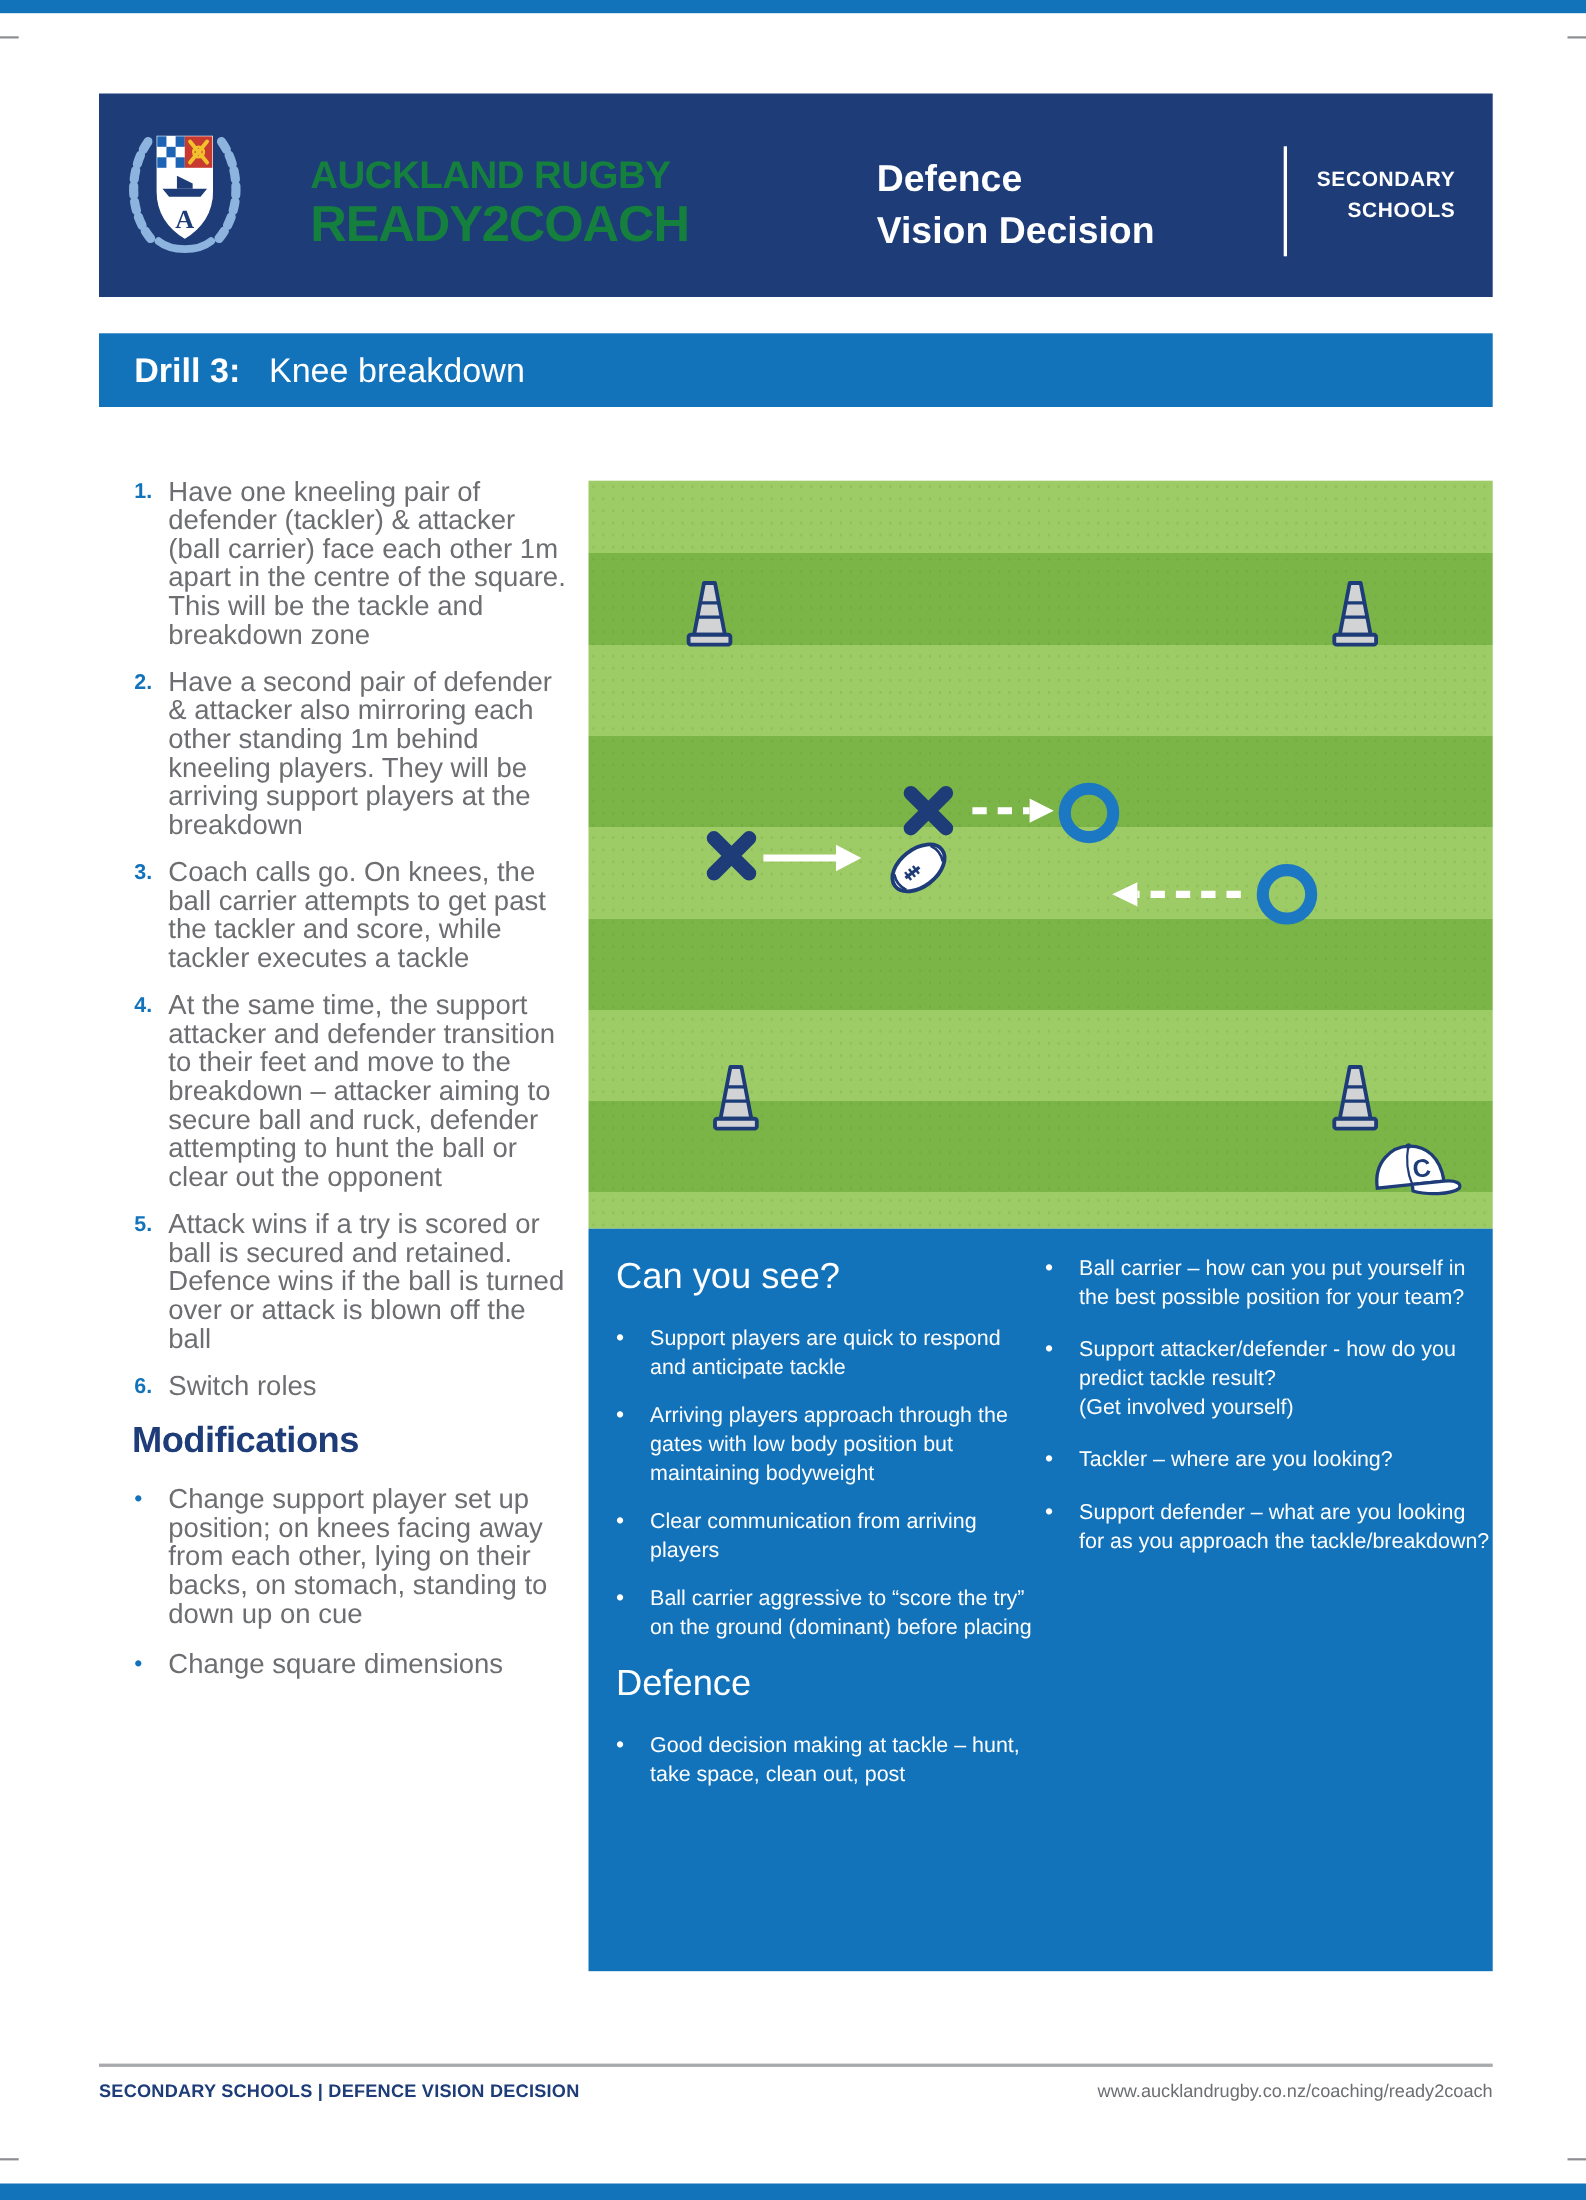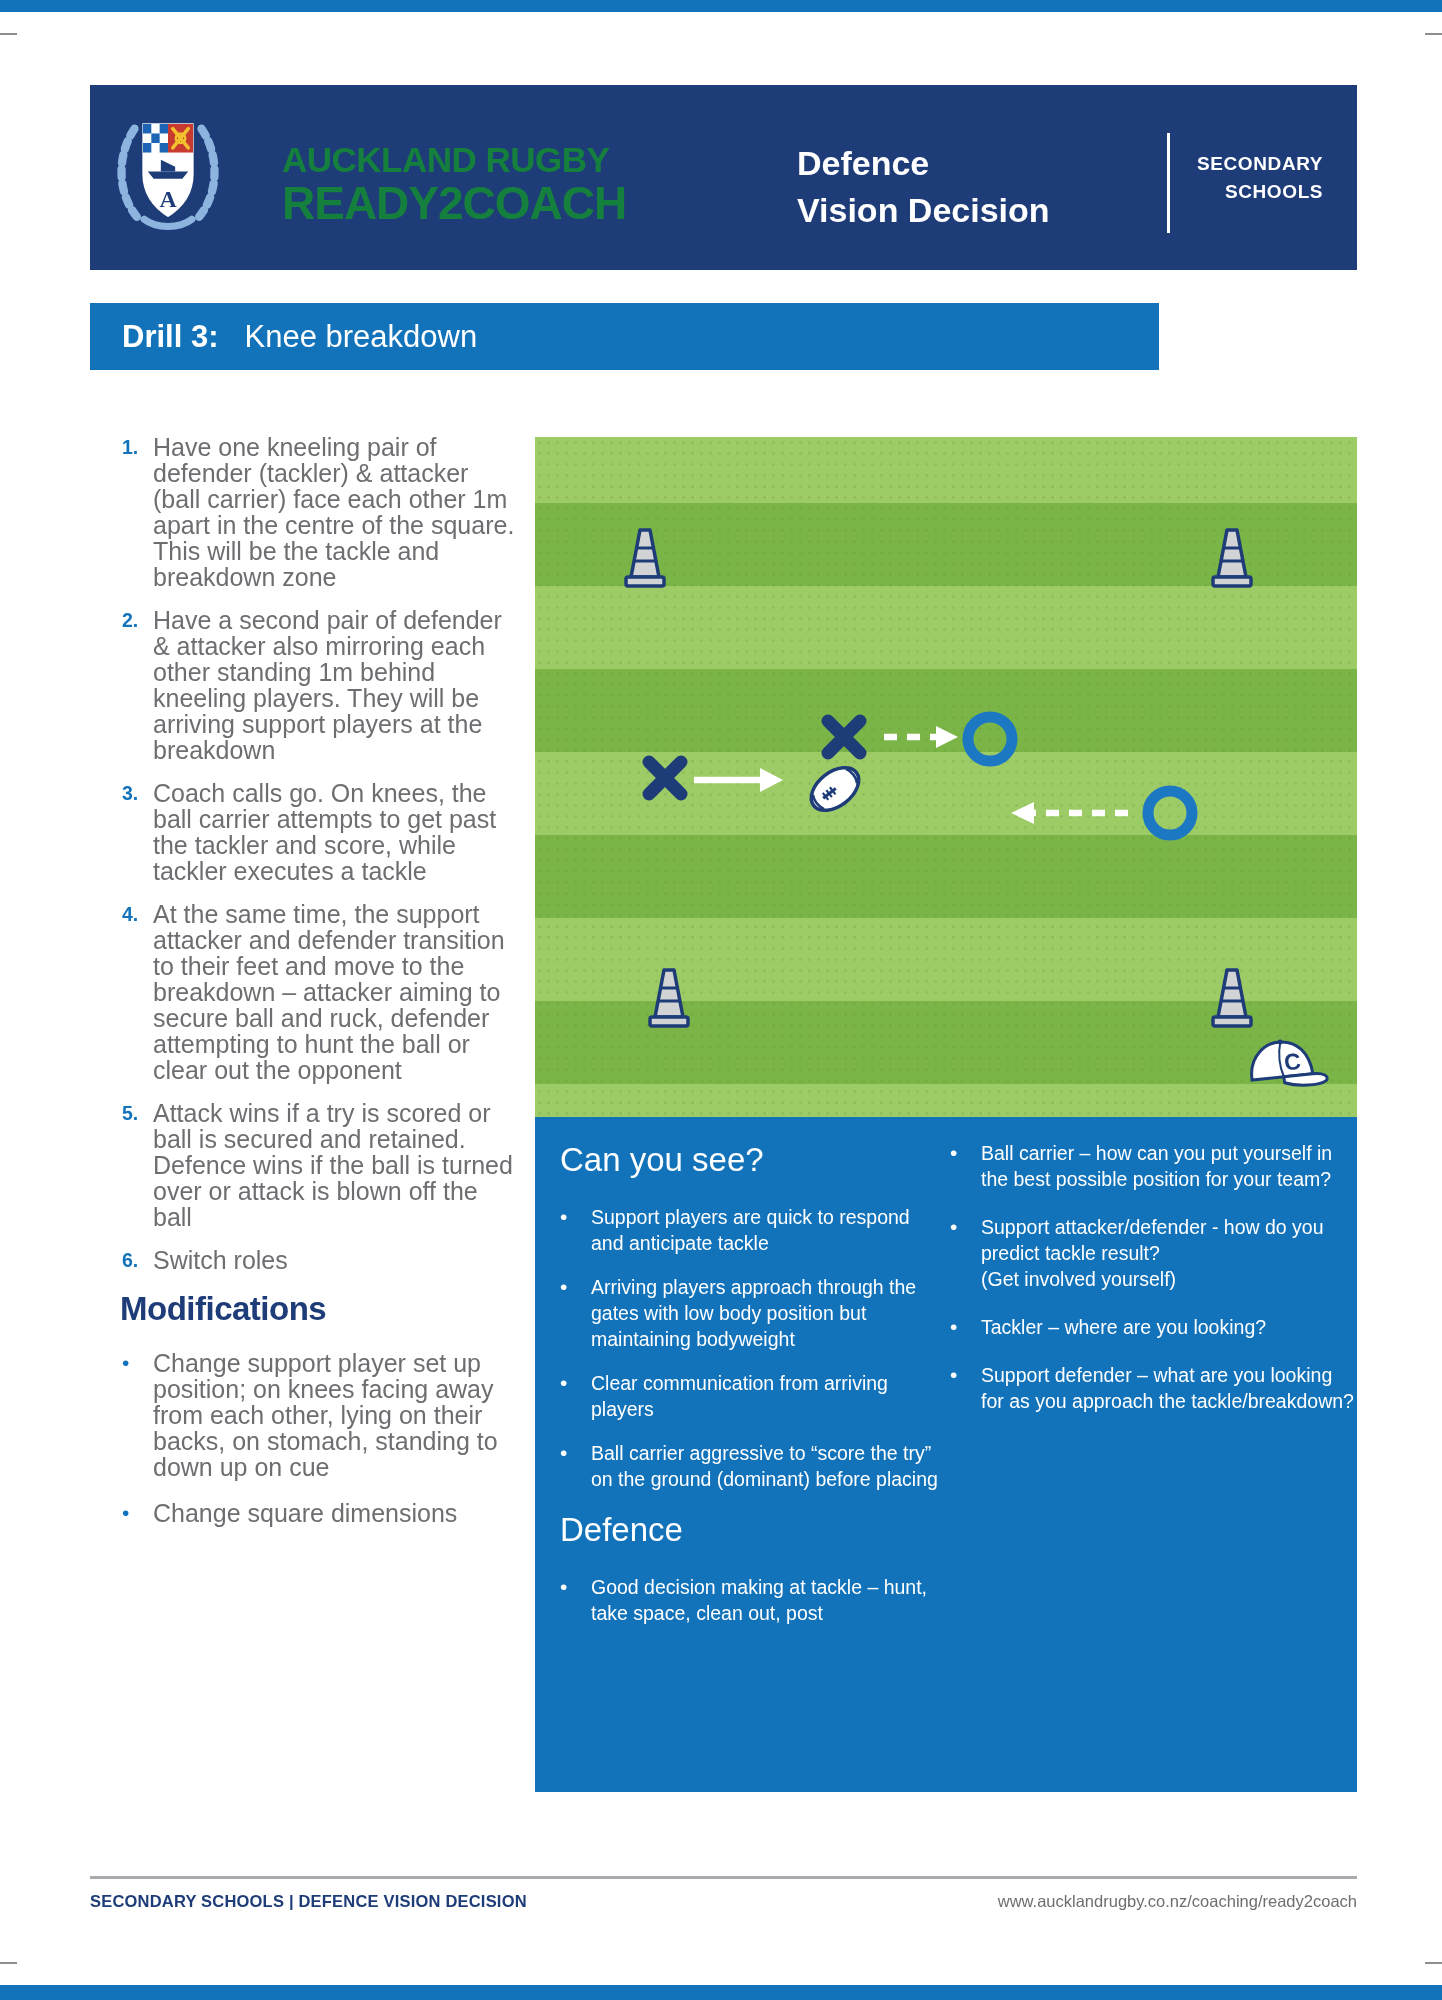--- a/index.html
+++ b/index.html
@@ -20,21 +20,21 @@
   .header-band { left:90px; top:85px; width:1267px; height:185px; background:#1d3c78; }
   .crest  { left:108px; top:112px; }
   .brand  { left:248px; top:141px; color:#15803d;margin-left:34px; }
   .brand-line1 { font-size:35px; font-weight:700; letter-spacing:-0.5px; line-height:38px; }
   .brand-line2 { font-size:46px; font-weight:700; letter-spacing:-1px;  line-height:48px; }
   .doc-title { left:797px; top:140px; color:#ffffff; font-size:34px; font-weight:700; line-height:47px; }
   .header-divider { left:1167px; top:133px; width:3px; height:100px; background:#ffffff; }
   .audience { left:1197px; top:150px; color:#ffffff; font-size:19px; font-weight:700; letter-spacing:0.6px; line-height:28px;text-align:right; }
 
   
-  .drill-band { left:90px; top:303px; width:1069px; height:67px; background:#1273bb;
+  .drill-band { left:90px; top:303px; width:1267px; height:67px; background:#1273bb;
                 display:flex; align-items:center; padding-left:32px; color:#fff; font-size:31px; }
   .drill-label { font-weight:700; }
   .drill-title { font-weight:400; margin-left:26px; }
 
   
   .instructions { left:122px; top:434px; width:394px; }
   .ins-item { display:flex; margin-bottom:17px; }
   .ins-num  { flex:0 0 31px; color:#1273bb; font-weight:700; font-size:19.5px; line-height:26px; }
   .ins-text { color:#6d6e71; font-size:25px; line-height:26px; }
   .mod-heading { color:#1d3c78; font-size:33px; font-weight:700; letter-spacing:-0.5px; margin:14px 0 22px -2px; }

